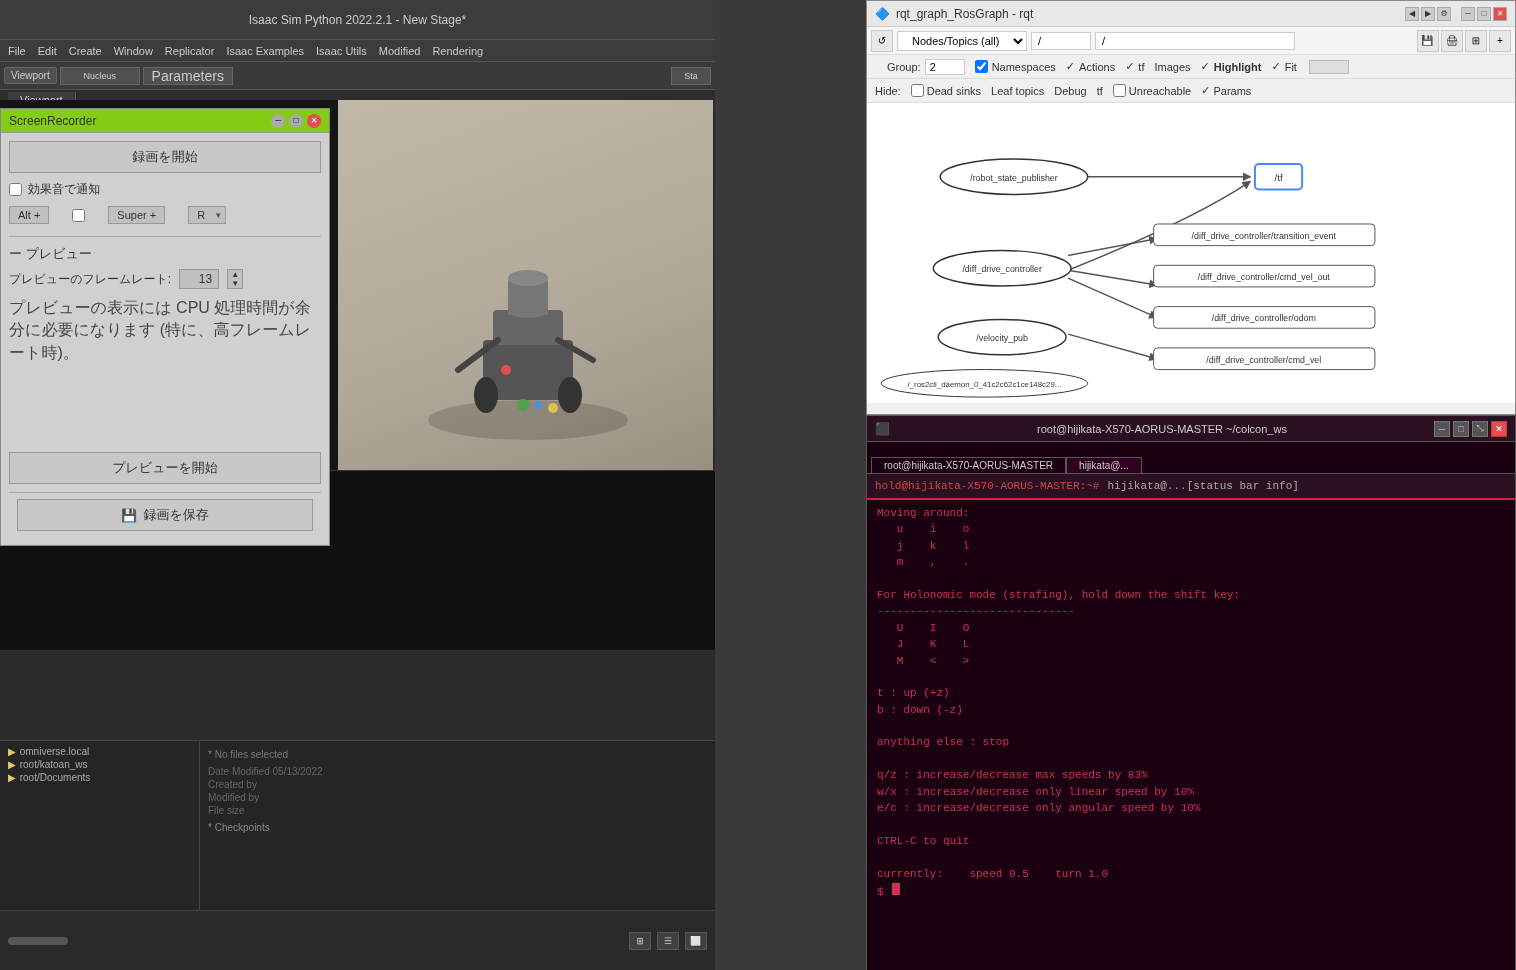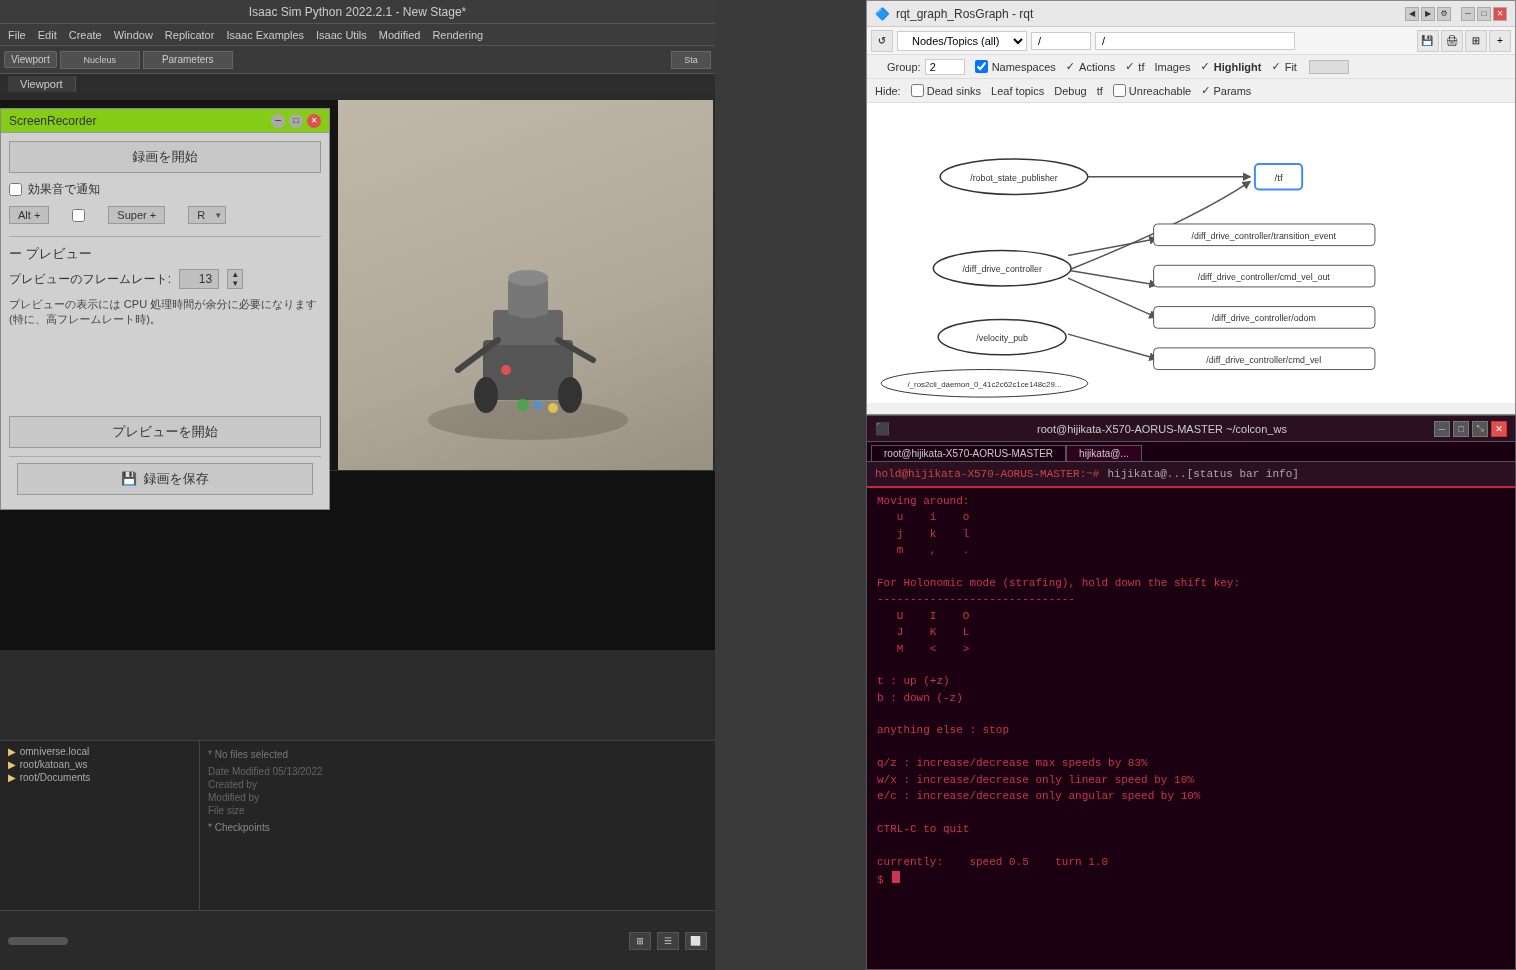--- a/index.html
+++ b/index.html
@@ -18,21 +18,21 @@
       position: absolute;
       top: 0;
       left: 0;
       width: 715px;
       height: 970px;
       background: #2b2b2b;
     }
 
     .isaac-titlebar {
       background: #3c3c3c;
-      height: 24px;
+      height: 40px;
       display: flex;
       align-items: center;
       justify-content: center;
       color: #ccc;
       font-size: 12px;
       border-bottom: 1px solid #555;
     }
 
     .isaac-menubar {
       background: #3c3c3c;
@@ -224,21 +224,21 @@
       width: 16px;
       cursor: pointer;
       font-size: 8px;
       display: flex;
       align-items: center;
       justify-content: center;
       flex-direction: column;
     }
 
     .sr-note {
-      font-size: 11px;
+      font-size: 16px;
       color: #444;
       margin-bottom: 8px;
       line-height: 1.4;
     }
 
     .sr-spacer {
       height: 80px;
     }
 
     .sr-preview-btn {
@@ -428,21 +428,21 @@
       align-items: center;
       justify-content: space-between;
       padding: 0 8px;
       border-bottom: 1px solid #555;
       font-size: 11px;
       color: #ccc;
     }
 
     .terminal-tabs {
       background: #1a0010;
-      height: 20px;
+      height: 32px;
       display: flex;
       align-items: flex-end;
       padding: 0 4px;
       border-bottom: 1px solid #555;
     }
 
     .term-tab {
       background: #300020;
       color: #ccc;
       font-size: 10px;
@@ -503,21 +503,21 @@
     <span>Rendering</span>
   </div>
 
   <div class="isaac-toolbar">
     <div style="background:#3a3a3a; height:22px; display:flex; align-items:center; gap:3px; flex:1;">
       <div class="toolbar-btn">Viewport</div>
       <div style="width:80px; height:18px; background:#505050; border:1px solid #666; display:flex; align-items:center; justify-content:center;">
         <span style="color:#ccc; font-size:9px;">Nucleus</span>
       </div>
       <div style="width:90px; height:18px; background:#505050; border:1px solid #666; display:flex; align-items:center; justify-content:center;">
-        <span style="color:#ccc; font-size:10px;">Parameters</span>
+        <span style="color:#ccc; font-size:14px;">Parameters</span>
       </div>
       <div style="width:40px; height:18px; background:#505050; border:1px solid #666; display:flex; align-items:center; justify-content:center; margin-left:auto;">
         <span style="color:#ccc; font-size:9px;">Sta</span>
       </div>
     </div>
   </div>
 
   <div style="background:#2d2d2d; height:20px; display:flex; align-items:center; padding:0 8px;">
     <span class="viewport-tab">Viewport</span>
   </div>

